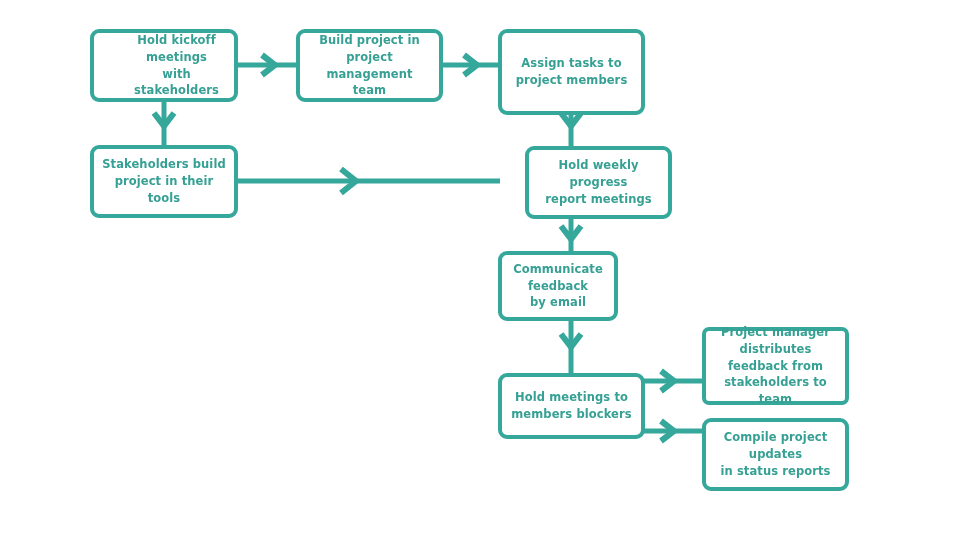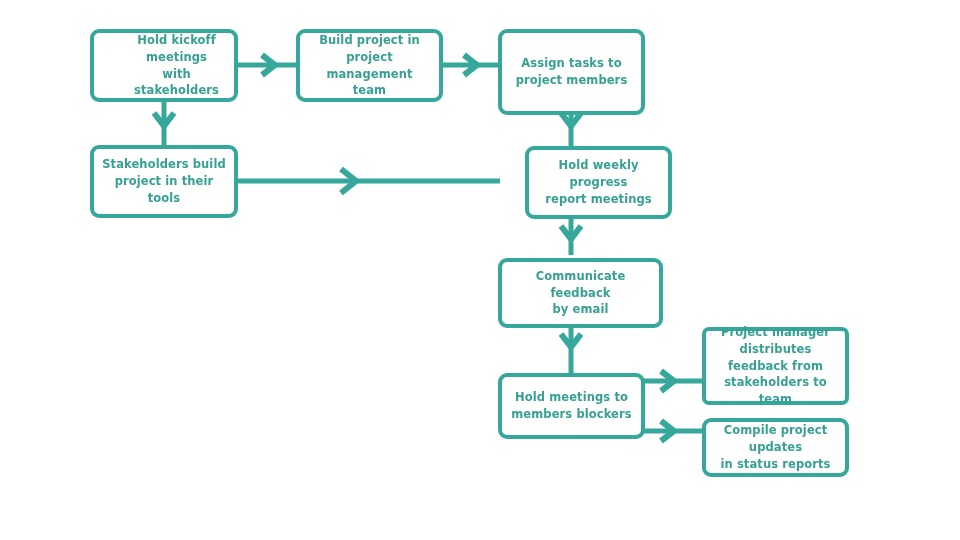--- a/index.html
+++ b/index.html
@@ -119,34 +119,34 @@
   <div class="node" style="left:90px; top:145px; width:148px; height:73px;">
     <span class="node-label">Stakeholders build
 project in their tools</span>
   </div>
 
   <div class="node" style="left:498px; top:146px; width:147px; height:73px;margin-left:27px;">
     <span class="node-label">Hold weekly progress
 report meetings</span>
   </div>
 
-  <div class="node" style="left:498px; top:258px; width:165px; height:70px;">
+  <div class="node" style="left:498px; top:251px; width:120px; height:70px;">
     <span class="node-label">Communicate feedback
 by email</span>
   </div>
 
   <div class="node" style="left:498px; top:373px; width:147px; height:66px;">
     <span class="node-label">Hold meetings to
 members blockers</span>
   </div>
 
   <div class="node" style="left:702px; top:327px; width:147px; height:78px;border-radius:7px;">
     <span class="node-label">Project manager
 distributes feedback from
 stakeholders to team</span>
   </div>
 
-  <div class="node" style="left:702px; top:418px; width:147px; height:59px;">
+  <div class="node" style="left:702px; top:418px; width:147px; height:73px;">
     <span class="node-label">Compile project updates
 in status reports</span>
   </div>
 
 </div>
 
 </body></html>

